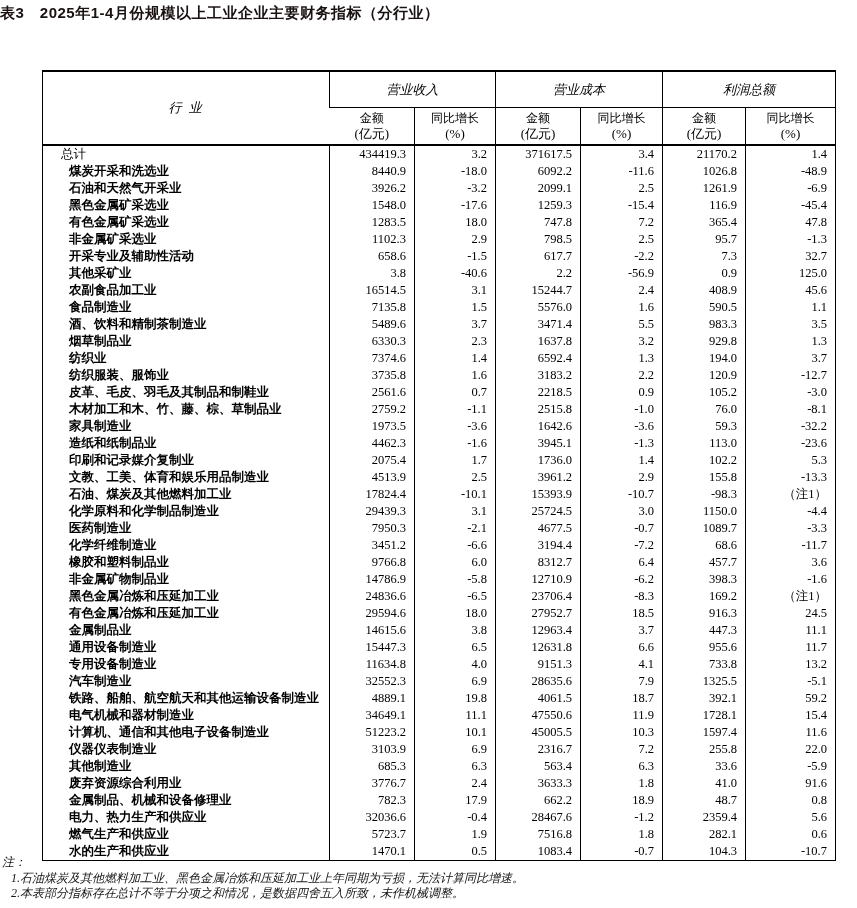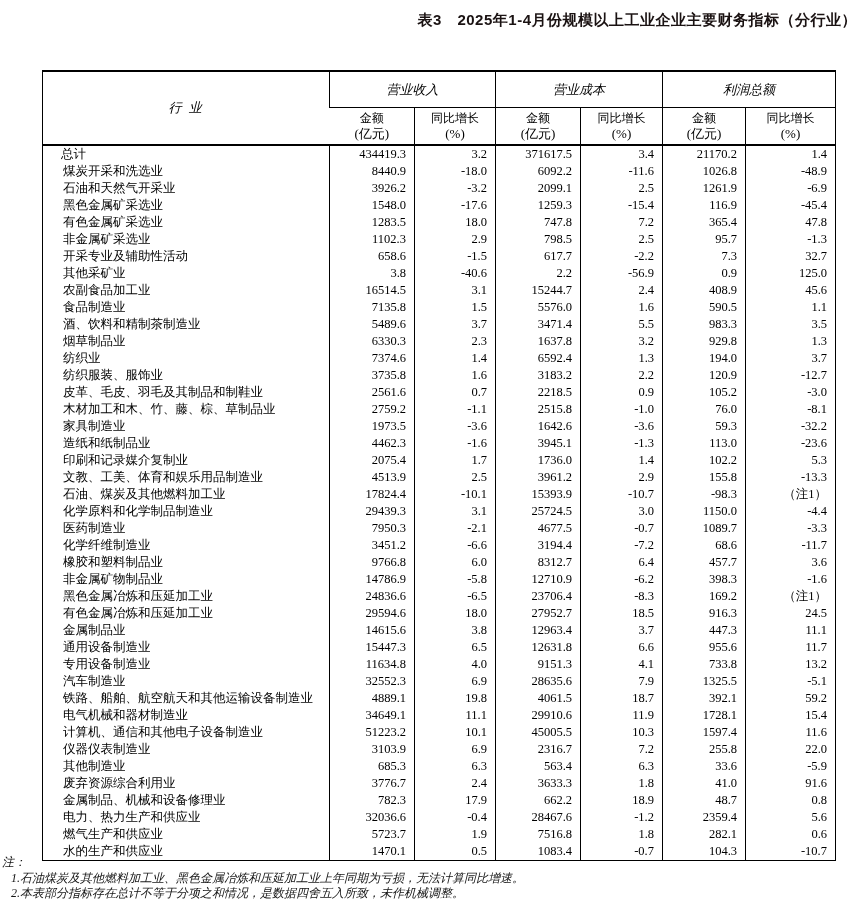--- a/index.html
+++ b/index.html
@@ -3,22 +3,22 @@
 <meta charset="utf-8">
 <style>
   html,body { margin:0; padding:0; background:#ffffff; }
   body {
     width:857px; height:908px; position:relative;
     font-family:"Liberation Serif", serif;
     color:#000000;
     overflow:hidden;
   }
   .title {
-    position:absolute; top:11px; left:0; width:857px;
-    text-align:right;
+    position:absolute; top:4px; left:0; width:857px;
+    text-align:left;
     font-family:"Liberation Sans", sans-serif;
     font-weight:bold; font-size:15px; letter-spacing:0.5px;
     color:#1a1212;
     white-space:nowrap;
   }
   table.main {
     position:absolute; left:42px; top:70px;
     width:793px; table-layout:fixed;
     border-collapse:collapse;
     border:1px solid #000;
@@ -35,21 +35,21 @@
     overflow:hidden;
   }
   tr > th:first-child, tr.body-first > td:first-child { border-left:none; }
   .group-row th { height:35px; font-size:13px; text-align:center;font-style:italic; }
   .group-row th.industry { font-size:13px; letter-spacing:2px;margin-top:20px; }
   .group-row th.span2 { border-bottom:1px solid #000; }
   .sub-row th { height:36px; font-size:12px; text-align:center; line-height:15px; }
   .sub-row .l2 { display:block; font-size:13px; }
   tbody td { height:17px; line-height:17px; font-size:12.5px; }
   td.c-name { text-align:left; padding-left:18px; }
-  td.c-name.indent { padding-left:20px; }
+  td.c-name.indent { padding-left:26px;font-weight:bold; }
   td.c-num { text-align:right; padding-right:8px; }
   .notes {
     position:absolute; left:2px; top:855px;
     font-size:12px; line-height:15.5px;
     font-style:italic;
     color:#151515;
     white-space:nowrap;
   }
   .notes .note-item { padding-left:9px; }
 </style>
@@ -379,21 +379,21 @@
         <td class="c-num">19.8</td>
         <td class="c-num">4061.5</td>
         <td class="c-num">18.7</td>
         <td class="c-num">392.1</td>
         <td class="c-num">59.2</td>
       </tr>
       <tr class="body-first">
         <td class="c-name indent">电气机械和器材制造业</td>
         <td class="c-num">34649.1</td>
         <td class="c-num">11.1</td>
-        <td class="c-num">29910.6</td>
+        <td class="c-num">47550.6</td>
         <td class="c-num">11.9</td>
         <td class="c-num">1728.1</td>
         <td class="c-num">15.4</td>
       </tr>
       <tr class="body-first">
         <td class="c-name indent">计算机、通信和其他电子设备制造业</td>
         <td class="c-num">51223.2</td>
         <td class="c-num">10.1</td>
         <td class="c-num">45005.5</td>
         <td class="c-num">10.3</td>

